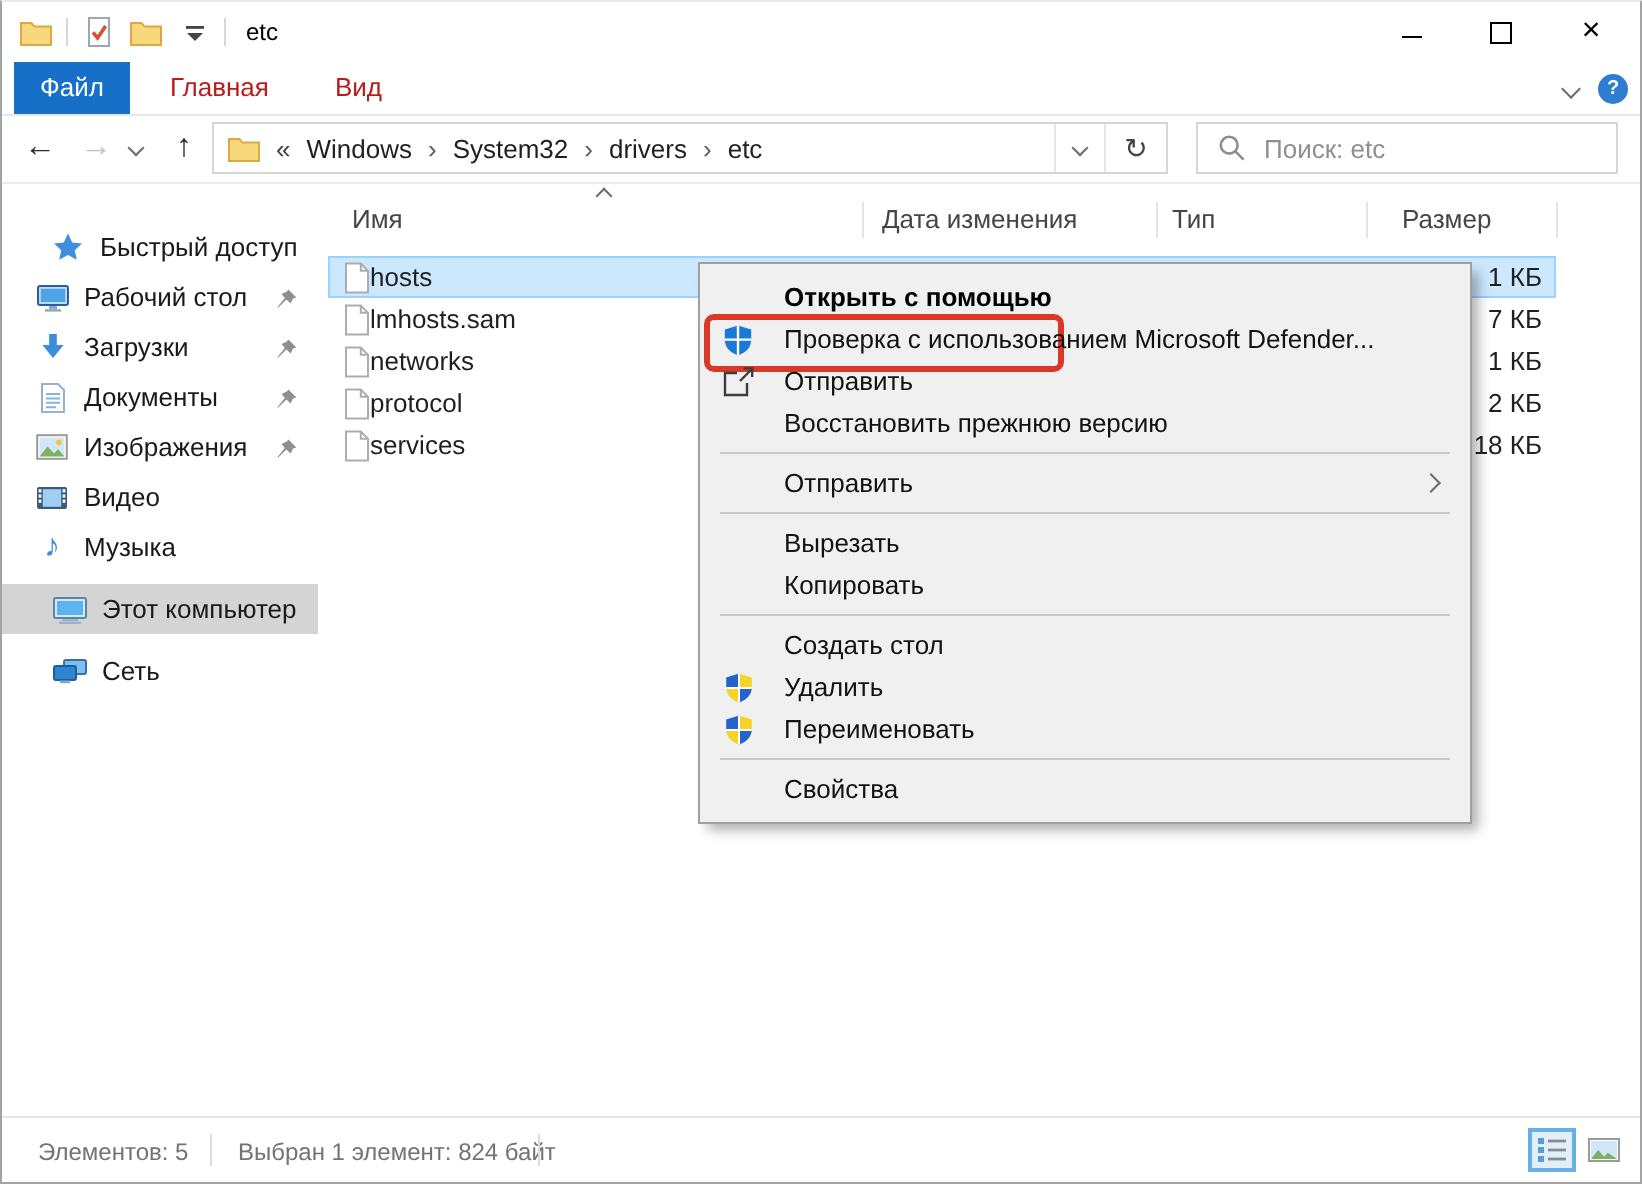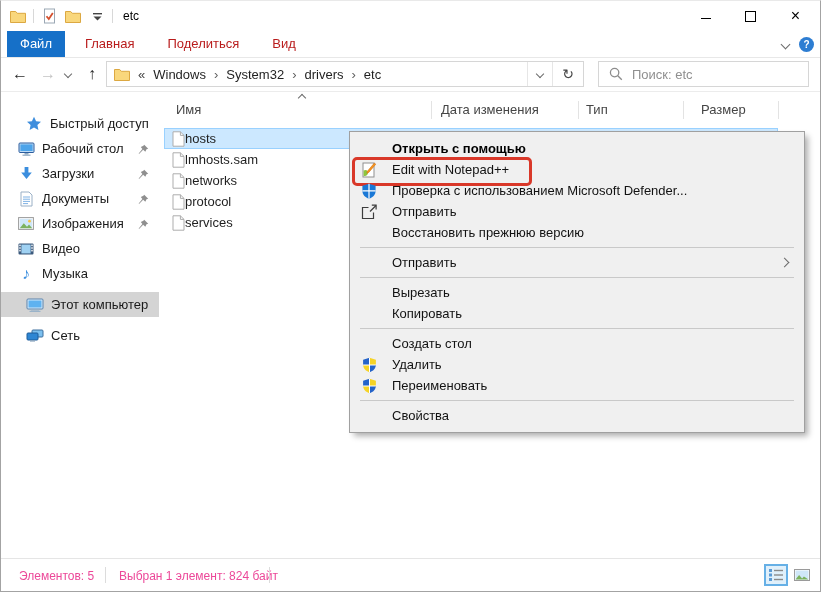--- a/index.html
+++ b/index.html
@@ -71,31 +71,31 @@
   .rows{position:absolute;top:37px;left:5px;width:614px}
   .row{height:21px;display:flex;align-items:center;position:relative;font-size:13px;color:#1f1f1f}
   .row .ficon{margin-left:8px;display:flex}
   .row .fname{}
   .row .fdate{position:absolute;left:277px;color:#3f3f3f}
   .row .ftype{position:absolute;left:422px;color:#3f3f3f}
   .row .fsize{position:absolute;right:7px;color:#202020}
   .row.selected{background:#cce8ff;box-shadow:inset 0 0 0 1px #99d1ff}
 
   
-  .ctx{position:absolute;left:348px;top:130px;width:456px;box-sizing:border-box;background:#f0f0f0;
+  .ctx{position:absolute;left:348px;top:130px;width:387px;box-sizing:border-box;background:#f0f0f0;
        border:1px solid #a0a0a0;box-shadow:4px 4px 6px -1px rgba(0,0,0,.32);padding:6px 0;z-index:10}
   .mi{height:21px;line-height:21px;position:relative;font-size:13px;color:#121212;padding-left:42px;white-space:nowrap}
   .mi.bold{font-weight:bold;color:#000}
   .mi .micon{position:absolute;left:10px;top:2px;width:18px;height:17px;display:flex;align-items:center;justify-content:center}
   .mi .sub-arrow{position:absolute;right:16px;top:7px}
   .msep{height:1px;background:#c9c9c9;margin:4px 10px}
   .red-box{position:absolute;left:2px;top:25px;width:174px;height:23px;border:3px solid #d93829;border-radius:5px;pointer-events:none}
 
   
-  .statusbar{position:absolute;left:0;right:0;bottom:0;height:32px;border-top:1px solid #e5e5e5;font-size:12px;color:#ec4899}
+  .statusbar{position:absolute;left:0;right:0;bottom:0;height:32px;border-top:1px solid #e5e5e5;font-size:12px;color:#737373}
   .st-text{position:absolute;top:10px}
   .st-sep{position:absolute;top:8px;width:1px;height:16px;background:#dcdcdc}
   .vt{position:absolute;bottom:5px;width:24px;height:22px;display:flex;align-items:center;justify-content:center;box-sizing:border-box}
   .vt.selected{background:#e0f0fb;border:2px solid #66b0e6}
 </style>
 </head>
 <body>
 
 <div class="window">
 
@@ -136,21 +136,20 @@
         </div>
       <div class="win-btn">
           <span class="glyph-close">×</span>
         </div>
     </div>
   </div>
 
   <div class="ribbon">
     <div class="tab active">Файл</div>
     <div class="tab">Главная</div>
-    <div class="tab">Поделиться</div>
     <div class="tab">Вид</div>
     <div class="ribbon-right">
       <span class="chev down"></span>
       <span class="help-circle">?</span>
     </div>
   </div>
 
   <div class="toolbar">
     <span class="nav-btn" style="left:6px;color:#2a2a2a">←</span>
     <span class="nav-btn" style="left:34px;color:#c3c3c3">→</span>
@@ -360,30 +359,20 @@
           <span class="fname">services</span>
           <span class="fsize">18 КБ</span>
         </div>
       </div>
     </div>
   </div>
 
   <div class="ctx">
     <div class="red-box"></div>
     <div class="mi bold"><span>Открыть с помощью</span></div>
-    <div class="mi">
-      <span class="micon">
-        <svg width="17" height="16" viewBox="0 0 17 16">
-            <rect x="2" y="1" width="11" height="14" fill="#fff" stroke="#8f8f8f"></rect>
-            <path d="M2.6 8.5c2.8-1.5 4.6.2 4.2 3-.3 2.2-2.4 3-4.2 2.2z" fill="#8dc63f"></path>
-            <path d="M14.8 2.2l-7 8.2-1.9 1 .4-2.1 7-8.2z" fill="#f7941d" stroke="#c96a10" stroke-width=".5"></path>
-          </svg>
-      </span>
-      <span>Edit with Notepad++</span>
-    </div>
     <div class="mi">
       <span class="micon">
         <svg width="16" height="16" viewBox="0 0 16 16">
             <path d="M8 .8l6.6 2v5c0 4.3-3 6.8-6.6 7.9C4.4 14.6 1.4 12.1 1.4 7.8v-5z" fill="#1a78d6"></path>
             <path d="M8 .8v14.9M1.4 7.8h13.2" stroke="#fff" stroke-width="1.2" fill="none"></path>
           </svg>
       </span>
       <span>Проверка с использованием Microsoft Defender...</span>
     </div>
     <div class="mi">

